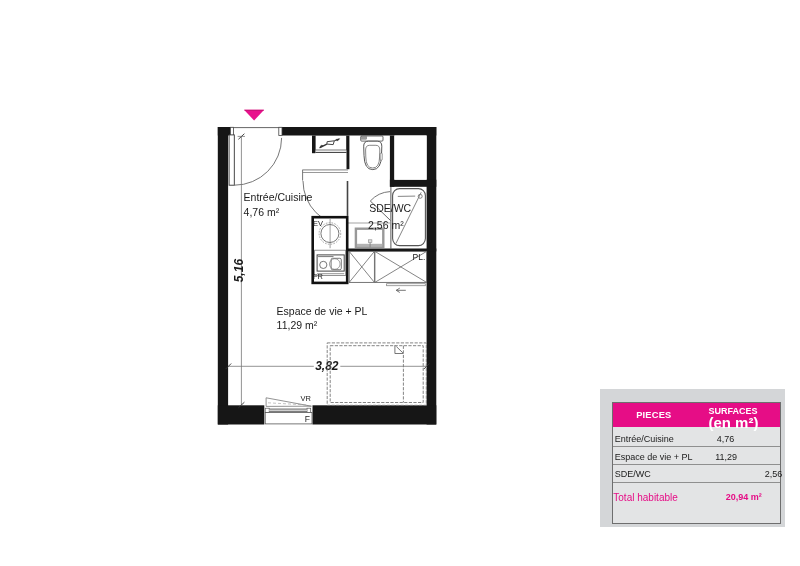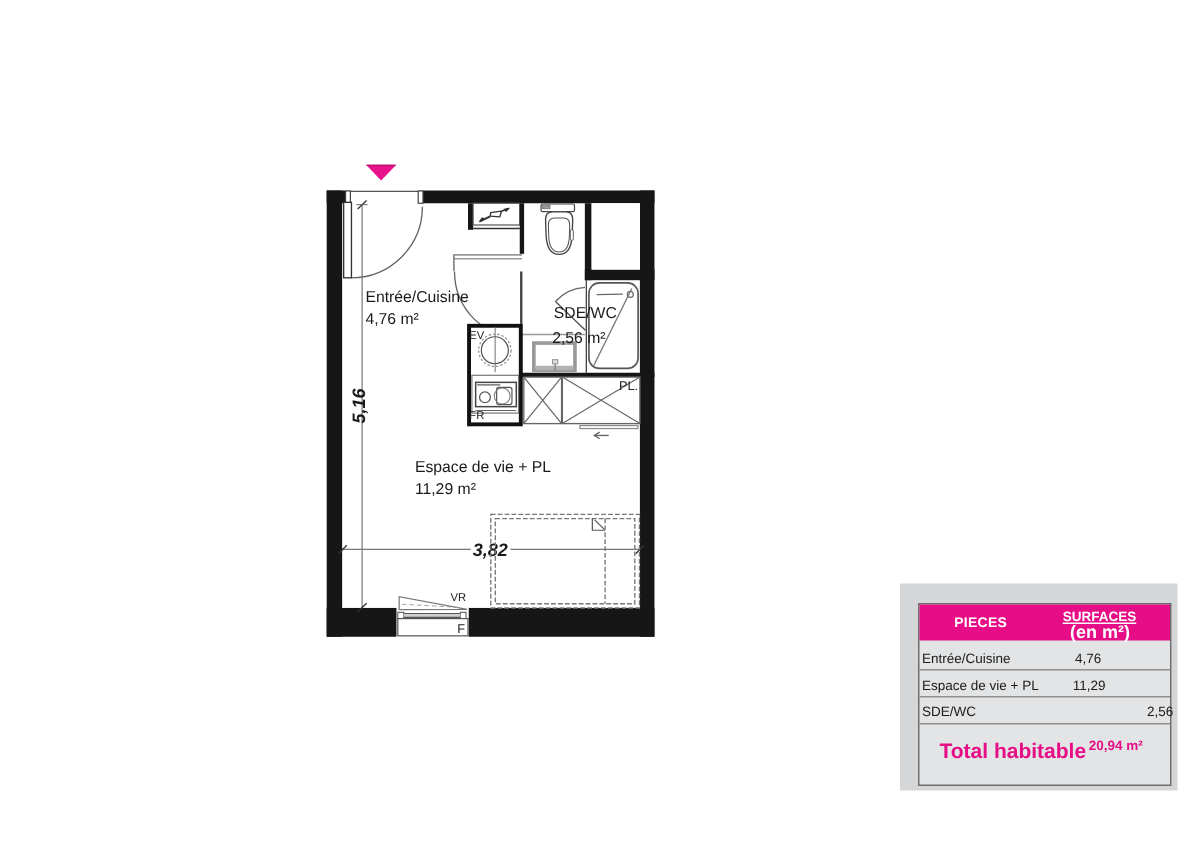--- a/index.html
+++ b/index.html
@@ -192,35 +192,35 @@
 </svg>
 
 <div style="position:absolute;left:600.4px;top:388.6px;width:184.4px;height:138.9px;background:#d4d6d8;"></div>
 
 <div style="position:absolute;left:612.3px;top:401.6px;box-sizing:border-box;width:168.6px;height:122px;background:#e3e4e5;border:1px solid #6e6e6e;">
 
   <div style="position:absolute;left:0;top:0;width:100%;height:24.8px;background:#e60d86;"></div>
 
   <div class="tbl-txt" style="left:40.5px;top:8.3px;transform:translateX(-50%);font-size:9.3px;font-weight:bold;color:#fff;letter-spacing:0.2px;">PIECES</div>
 
-  <div class="tbl-txt" style="left:119.7px;top:4.6px;transform:translateX(-50%);font-size:9px;font-weight:bold;color:#fff;text-decoration:underline;">SURFACES</div>
-
-  <div class="tbl-txt" style="left:120.1px;top:12.9px;transform:translateX(-50%);font-size:12px;font-weight:bold;color:#fff;">(en m²)</div>
+  <div class="tbl-txt" style="left:119.7px;top:4.6px;transform:translateX(-50%);font-size:9px;font-weight:bold;color:#fff;">SURFACES</div>
+
+  <div class="tbl-txt" style="left:120.1px;top:12.9px;transform:translateX(-50%);font-size:15px;font-weight:bold;color:#fff;">(en m²)</div>
 
   <div style="position:absolute;left:0;top:43.1px;width:100%;height:1px;background:#8f8f8f;"></div>
 
   <div style="position:absolute;left:0;top:61.1px;width:100%;height:1px;background:#8f8f8f;"></div>
 
   <div style="position:absolute;left:0;top:79.1px;width:100%;height:1px;background:#8f8f8f;"></div>
 
   <div class="tbl-txt" style="left:1.4px;top:32.2px;font-size:9px;color:#1a1a1a;">Entrée/Cuisine</div>
   <div class="tbl-txt" style="left:112.2px;top:32.2px;transform:translateX(-50%);font-size:9px;color:#1a1a1a;">4,76</div>
 
   <div class="tbl-txt" style="left:1.4px;top:50.2px;font-size:9px;color:#1a1a1a;">Espace de vie + PL</div>
   <div class="tbl-txt" style="left:112.8px;top:50.2px;transform:translateX(-50%);font-size:9px;color:#1a1a1a;">11,29</div>
 
   <div class="tbl-txt" style="left:1.4px;top:67.9px;font-size:9px;color:#1a1a1a;">SDE/WC</div>
   <div class="tbl-txt" style="left:112.2px;top:67.9px;transform:translateX(-50%);font-size:9px;color:#1a1a1a;margin-left:48px;">2,56</div>
 
-  <div class="tbl-txt" style="left:13px;top:90.7px;font-size:14px;font-weight:bold;color:#e60d86;">Total habitable</div>
+  <div class="tbl-txt" style="left:0;top:90.7px;font-size:10px;font-weight:normal;color:#e60d86;">Total habitable</div>
   <div class="tbl-txt" style="left:130.5px;top:90.7px;transform:translateX(-50%);font-size:9px;font-weight:bold;color:#e60d86;">20,94 m²</div>
 </div>
 </div>
 
 </body></html>

